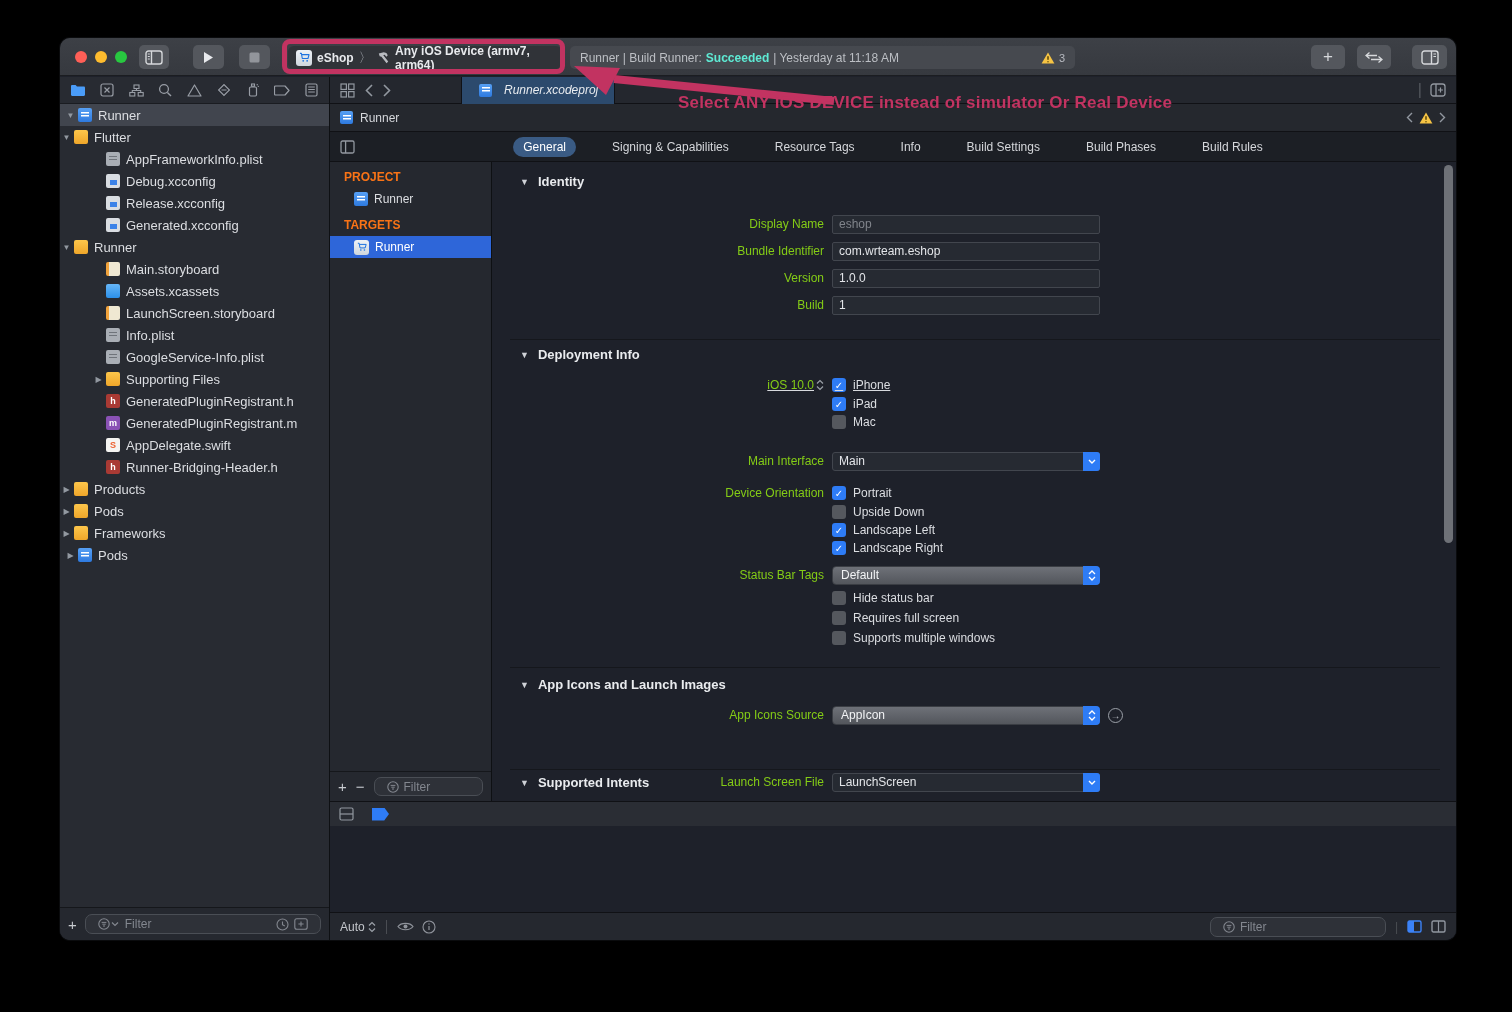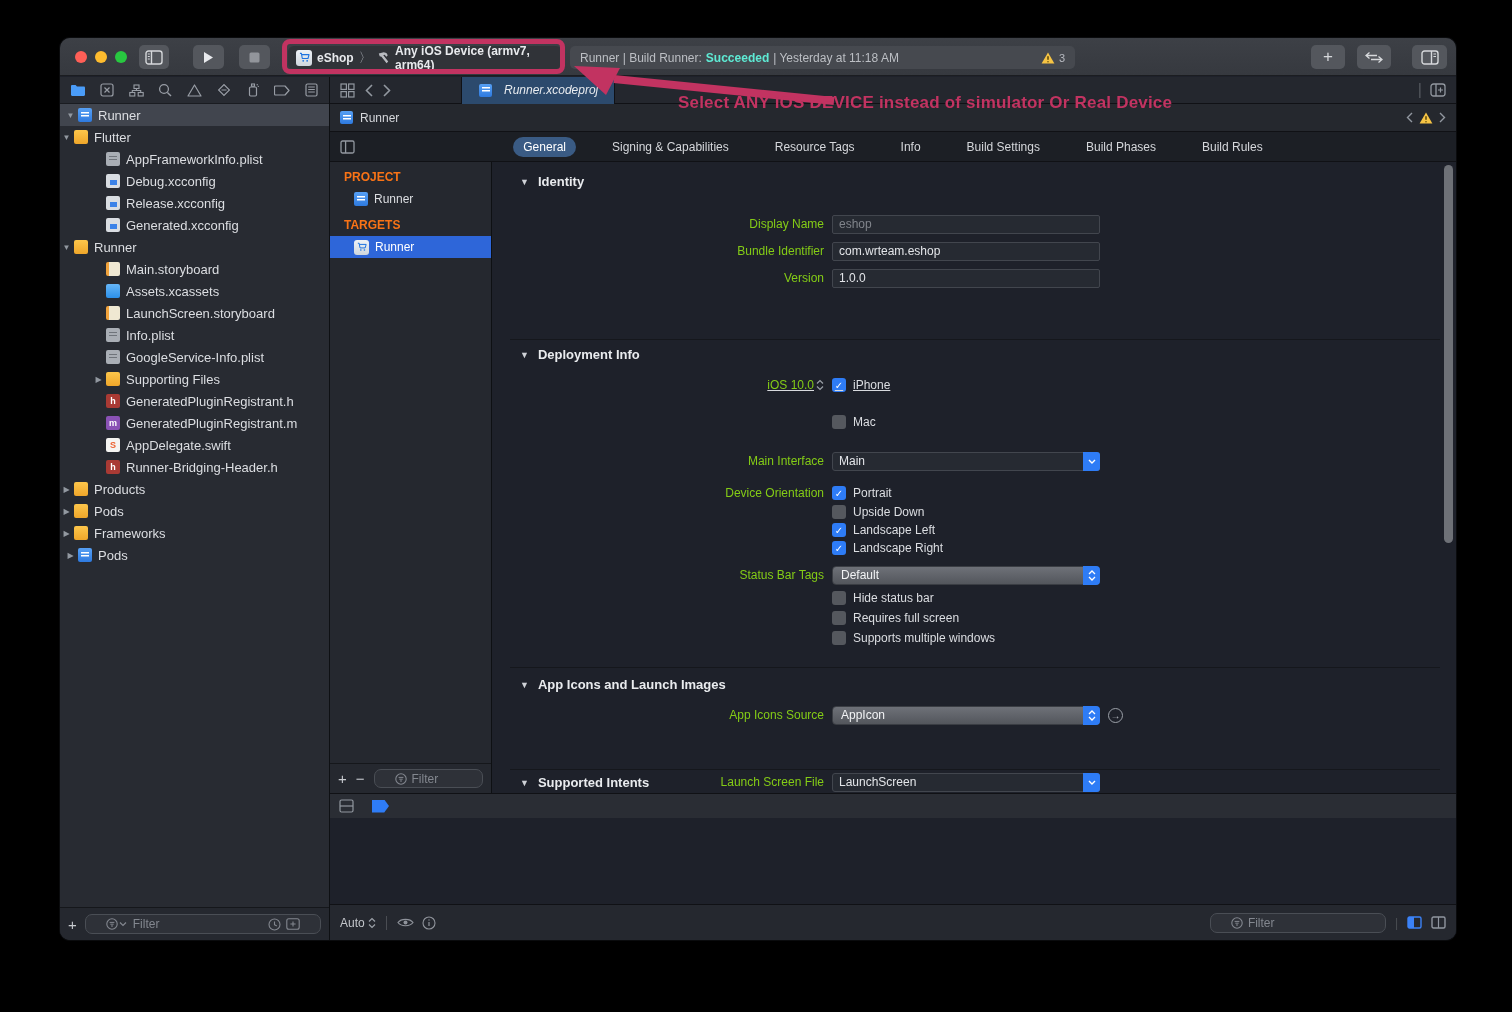--- a/index.html
+++ b/index.html
@@ -50,21 +50,21 @@
               linear-gradient(#6f747b 0 0) 50% 55%/8px 1px no-repeat,#a9aeb5;}
   .fico.xcc{background:linear-gradient(#3b82e8 0 0) 50% 62%/7px 5px no-repeat,#d9dde2;}
   .fico.sb{background:linear-gradient(90deg,#f2a33c 0 3px,#efe8d2 3px);}
   .fico.assets{background:linear-gradient(180deg,#66b6f7,#2b90ea);}
   .fico.hfile{background:#a93a34;} .fico.hfile::after{content:"h";}
   .fico.mfile{background:#8a52b5;} .fico.mfile::after{content:"m";}
   .fico.swift{background:#f5f4f1;color:#ec6231;} .fico.swift::after{content:"S";}
   .navbot{position:absolute;bottom:0;left:0;right:0;height:33px;border-top:1px solid #15171b;background:#25282f;
           display:flex;align-items:center;padding:0 8px;gap:8px;}
   .filter{height:20px;border:1px solid #4a4e55;border-radius:7px;background:#2e3138;display:flex;align-items:center;
-          color:#83878f;font-size:12px;padding:0 20px;gap:5px;}
+          color:#83878f;font-size:12px;padding:0 12px;gap:5px;}
   .plus{color:#c7cacf;font-size:15px;}
 
   
   .editor{flex:1;position:relative;background:#1e212a;display:flex;flex-direction:column;}
   .tabbar{height:27px;background:#24272e;display:flex;align-items:center;border-bottom:1px solid #101115;}
   .tabctl{display:flex;align-items:center;gap:10px;padding:0 10px;color:#9298a0;}
   .tab{height:27px;display:flex;align-items:center;gap:6px;padding:0 16px;background:#2c4a6d;color:#e8ebef;
        font-size:12px;font-style:italic;border-left:1px solid #101115;border-right:1px solid #101115;margin-left:60px;}
   .tab .mini{width:13px;height:13px;border-radius:2px;font-style:normal;}
   .tabright{margin-left:auto;display:flex;align-items:center;gap:8px;padding-right:10px;color:#9298a0;}
@@ -109,21 +109,21 @@
   .cb.on{background:#2e7cf6;}
   .cb.on::after{content:"✓";font-weight:700;}
   .roundbtn{width:15px;height:15px;border-radius:50%;border:1.4px solid #9ba0a8;color:#b9bdc3;display:flex;
             align-items:center;justify-content:center;font-size:10px;margin-left:8px;}
   .scrollbar{position:absolute;right:3px;top:3px;width:9px;height:378px;border-radius:5px;background:#6e7177;}
 
   .dbgbar{height:25px;background:#2a2d34;border-top:1px solid #101115;display:flex;align-items:center;
           padding:0 9px;gap:18px;}
   .bprow{width:17px;height:13px;background:#2e7cf6;clip-path:polygon(0 0,72% 0,100% 50%,72% 100%,0 100%);}
   .dbgarea{flex:0 0 86px;background:#1e212a;}
-  .botbar{height:36px;background:#25282f;border-top:1px solid #101115;display:flex;align-items:center;
+  .botbar{height:28px;background:#25282f;border-top:1px solid #101115;display:flex;align-items:center;
           padding:0 10px;font-size:12px;color:#c3c6cb;}
   .botbar .vdiv{width:1px;height:14px;background:#4a4d53;margin:0 10px;}
   .botright{margin-left:auto;display:flex;align-items:center;gap:9px;}
   .pane-ic{display:flex;}
 
   
   .overlay{position:absolute;inset:0;pointer-events:none;z-index:50;}
   .annbox{position:absolute;left:282px;top:39px;width:283px;height:35px;border:5px solid #c23361;border-radius:8px;}
   .anntext{position:absolute;left:678px;top:93px;font-size:17px;font-weight:700;color:#c23361;letter-spacing:.2px;}
   svg{display:block;}
@@ -514,40 +514,51 @@
                 <span class="field ph">eshop</span>
               </div>
             <div class="frow" style="top:79px;">
                 <span class="flabel">Bundle Identifier</span>
                 <span class="field">com.wrteam.eshop</span>
               </div>
             <div class="frow" style="top:106px;">
                 <span class="flabel">Version</span>
                 <span class="field">1.0.0</span>
               </div>
+            <div class="frow" style="top:133px;">
+                <span class="flabel">Build</span>
+                <span class="field">1</span>
+              </div>
 
             <div class="sepline" style="top:177px;"></div>
 
             <div class="sect-h" style="top:185px;">
               <span class="disc2">▼</span>
               <span>Deployment Info</span>
             </div>
             <div class="frow" style="top:213px;text-decoration:underline;">
               <span class="flabel" style="display:flex;align-items:center;justify-content:flex-end;gap:2px;">
                 <span>iOS 10.0</span>
                 <svg width="8" height="12" viewBox="0 0 8 12">
                     <path d="M1 4.5 L4 1.5 L7 4.5" fill="none" stroke="#9ba0a8" stroke-width="1.2"></path>
                     <path d="M1 7.5 L4 10.5 L7 7.5" fill="none" stroke="#9ba0a8" stroke-width="1.2"></path>
                   </svg>
               </span>
               <span class="cbrow">
                   <span class="cb on"></span>
                   <span>iPhone</span>
                 </span>
             </div>
+            <div class="frow" style="top:232px;">
+                <span class="flabel"></span>
+                <span class="cbrow">
+                  <span class="cb on"></span>
+                  <span>iPad</span>
+                </span>
+              </div>
             <div class="frow" style="top:250px;">
                 <span class="flabel"></span>
                 <span class="cbrow">
                   <span class="cb"></span>
                   <span>Mac</span>
                 </span>
               </div>
 
             <div class="frow" style="top:289px;">
               <span class="flabel">Main Interface</span>

